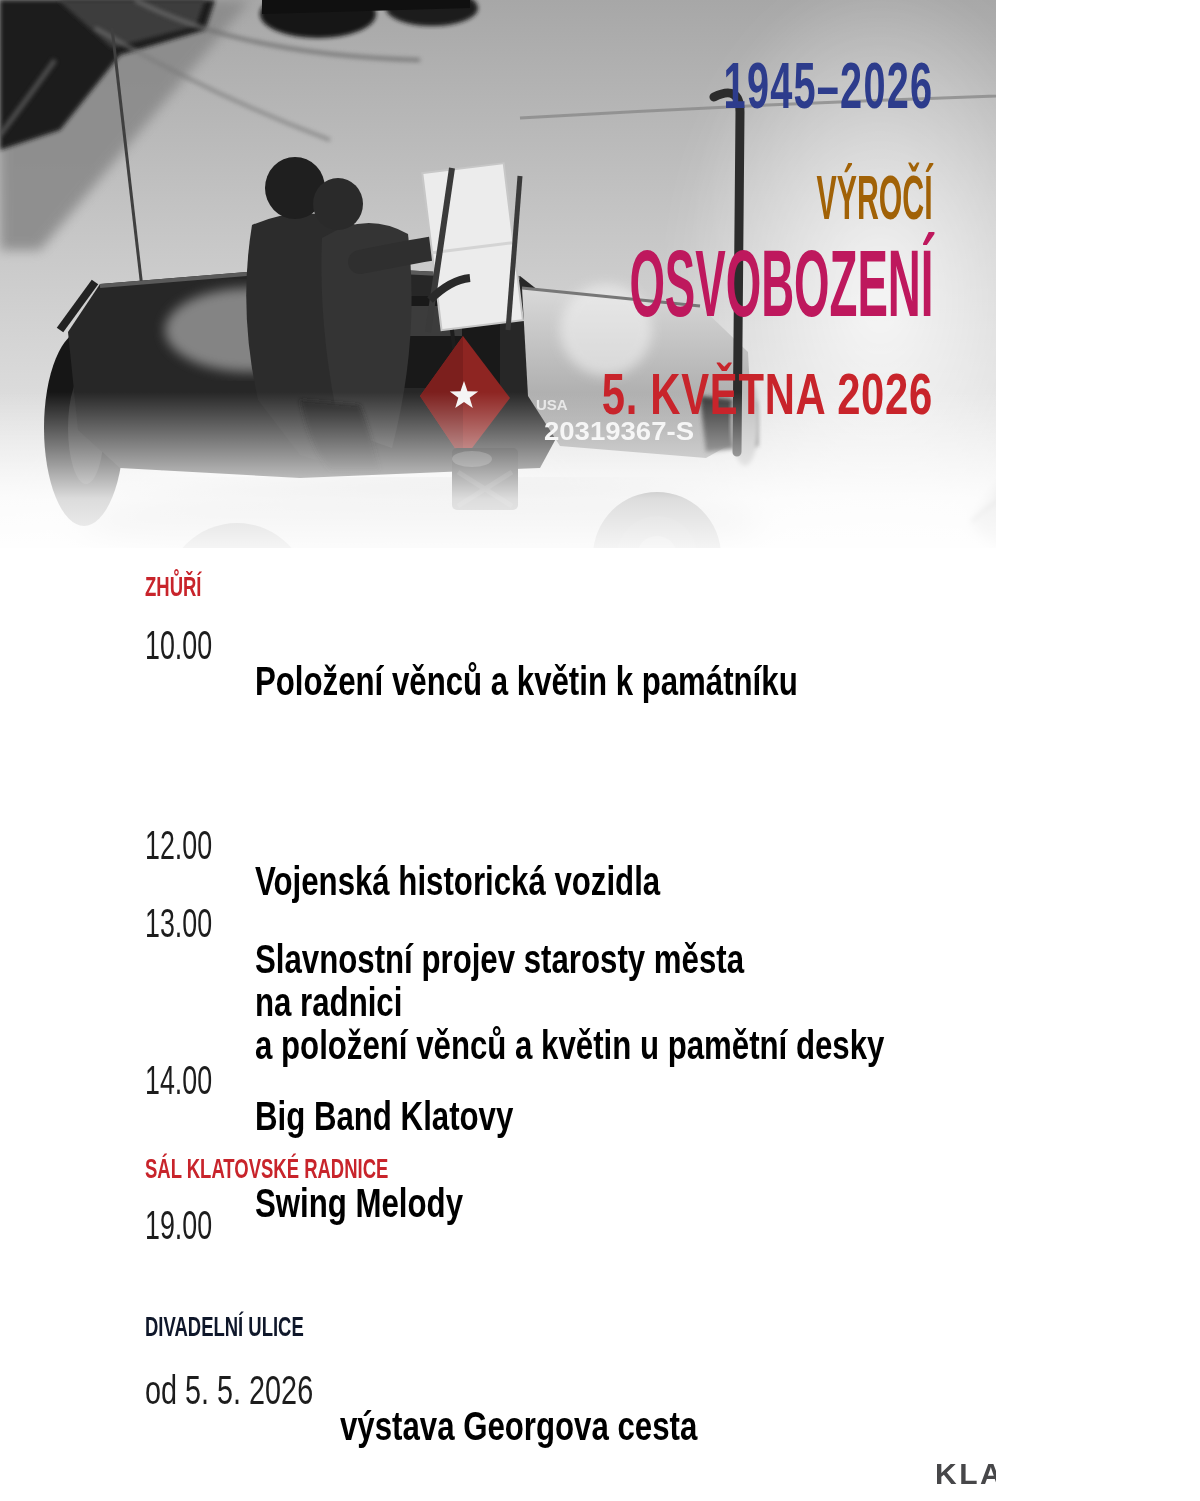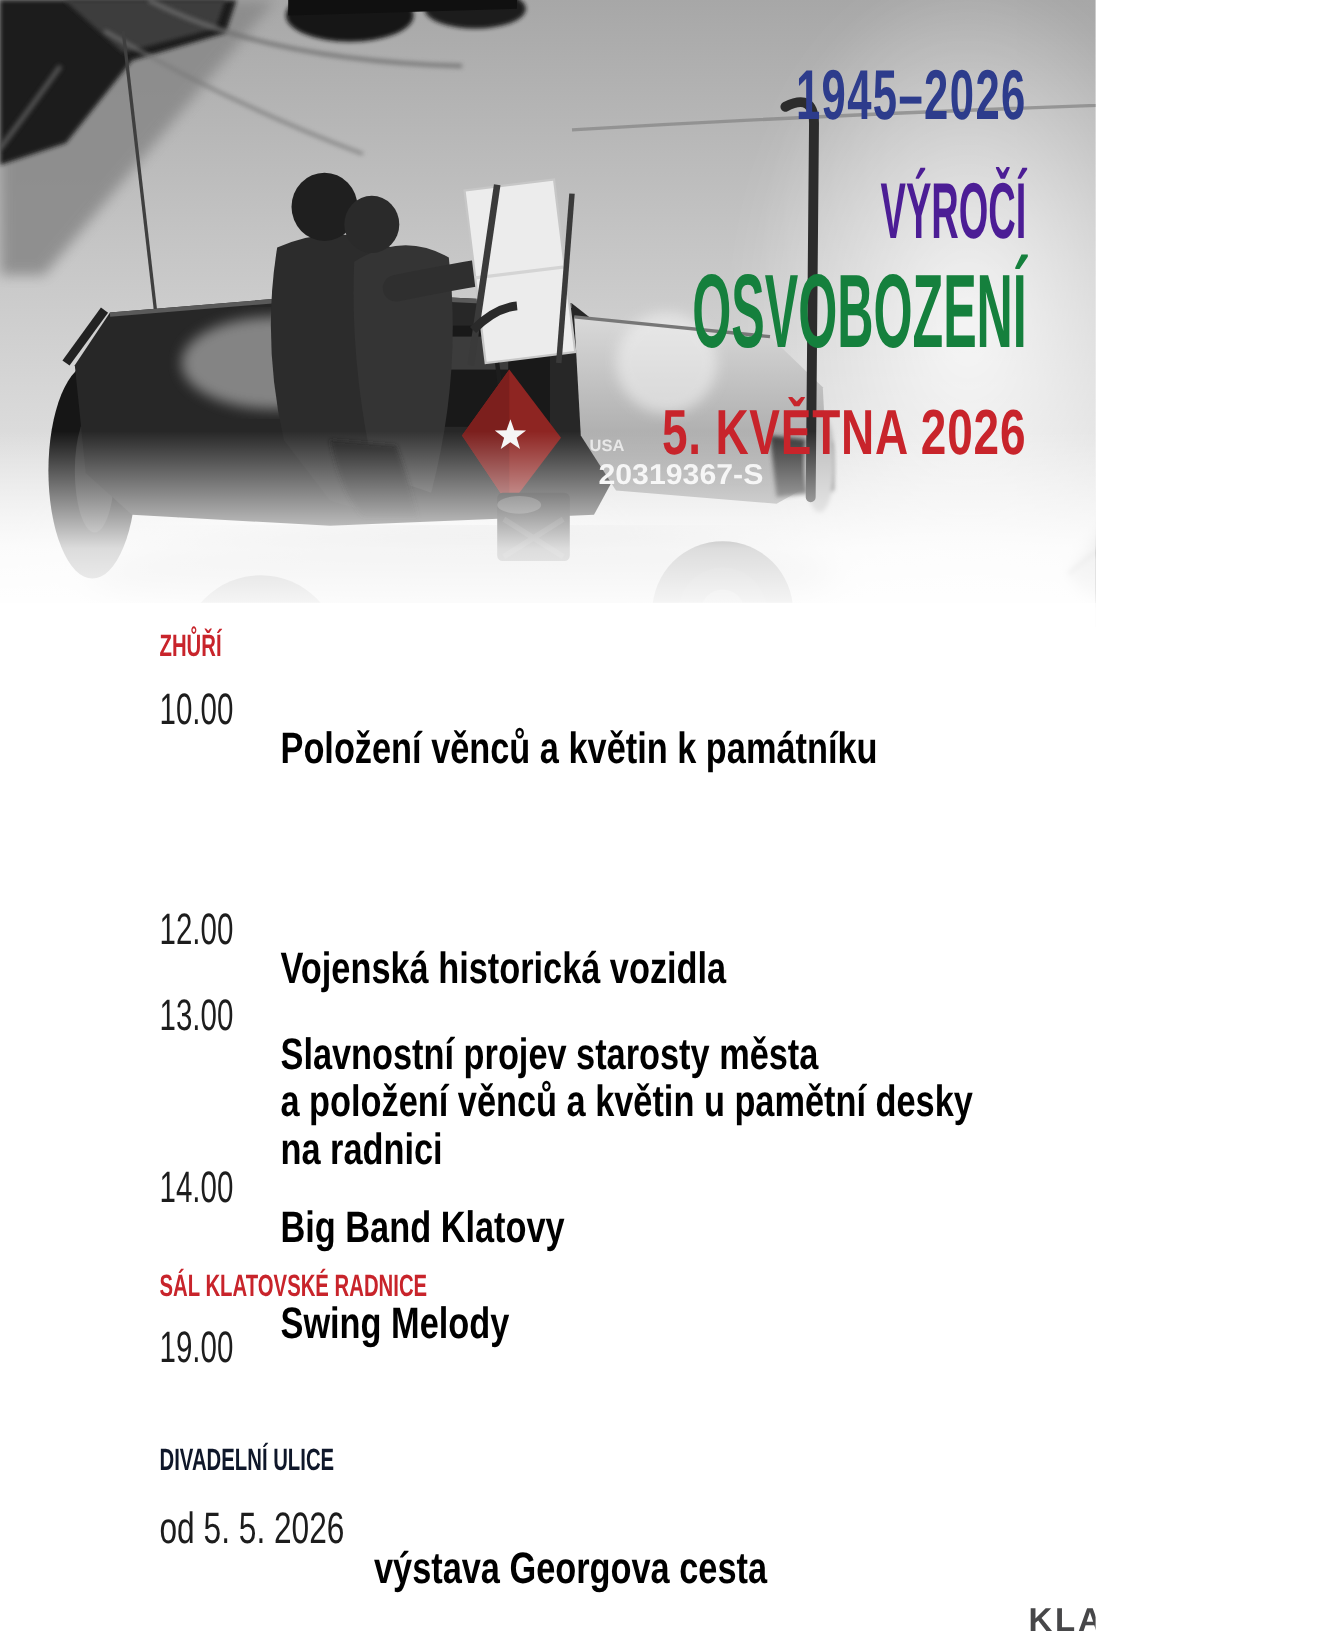--- a/index.html
+++ b/index.html
@@ -13,22 +13,22 @@
   .or{transform-origin:right top;}
   .sx48{transform:scaleX(.48);}
   .sx62{transform:scaleX(.62);}
   .sx66{transform:scaleX(.66);}
   .sx67{transform:scaleX(.67);}
   .sx72{transform:scaleX(.72);}
   .sx78{transform:scaleX(.78);}
 
   .hdr{position:absolute; right:63px; text-align:right; line-height:1; font-weight:700; z-index:3;}
   .hdr-years{top:54px;  font-size:64px; color:#2d3c8c; letter-spacing:2px;}
-  .hdr-t1{top:156px; font-size:72px; color:#4c1d95;}
-  .hdr-t2{top:236px; font-size:95px; color:#15803d;}
+  .hdr-t1{top:166px; font-size:63px; color:#a16207;}
+  .hdr-t2{top:236px; font-size:95px; color:#be185d;}
   .hdr-date{top:365px; font-size:58px; color:#c8242b; letter-spacing:1px;}
 
   .venue{position:absolute; left:145px; font-size:28px; font-weight:700; line-height:1; z-index:3;}
   .venue-red{color:#c8242b;}
   .venue-blue{color:#0f172a;}
   .time{position:absolute; left:145px; font-size:40px; font-weight:400; line-height:43px; color:#1d1d1d; z-index:3;}
   .desc{position:absolute; left:255px; font-size:40px; font-weight:700; line-height:43px; color:#000000; z-index:3;margin-top:36px;}
   .desc .ln{line-height:43px; height:43px;}
 
   .wordmark{position:absolute; left:935px; top:1448px; z-index:3;
@@ -182,22 +182,22 @@
     <span class="cond ol sx67">12.00</span>
   </div>
   <div class="desc" style="top:824px">
     <div class="ln"><span class="cond ol sx78">Vojenská historická vozidla</span></div>
   </div>
   <div class="time" style="top:902px">
     <span class="cond ol sx67">13.00</span>
   </div>
   <div class="desc" style="top:902px">
     <div class="ln"><span class="cond ol sx78">Slavnostní projev starosty města</span></div>
+    <div class="ln"><span class="cond ol sx78">na radnici</span></div>
     <div class="ln"><span class="cond ol sx78">a položení věnců a květin u pamětní desky</span></div>
-    <div class="ln"><span class="cond ol sx78">na radnici</span></div>
   </div>
   <div class="time" style="top:1059px">
     <span class="cond ol sx67">14.00</span>
   </div>
   <div class="desc" style="top:1059px">
     <div class="ln"><span class="cond ol sx78">Big Band Klatovy</span></div>
   </div>
 
   <div class="venue venue-red" style="top:1155px">
     <span class="cond ol sx66">SÁL KLATOVSKÉ RADNICE</span>

